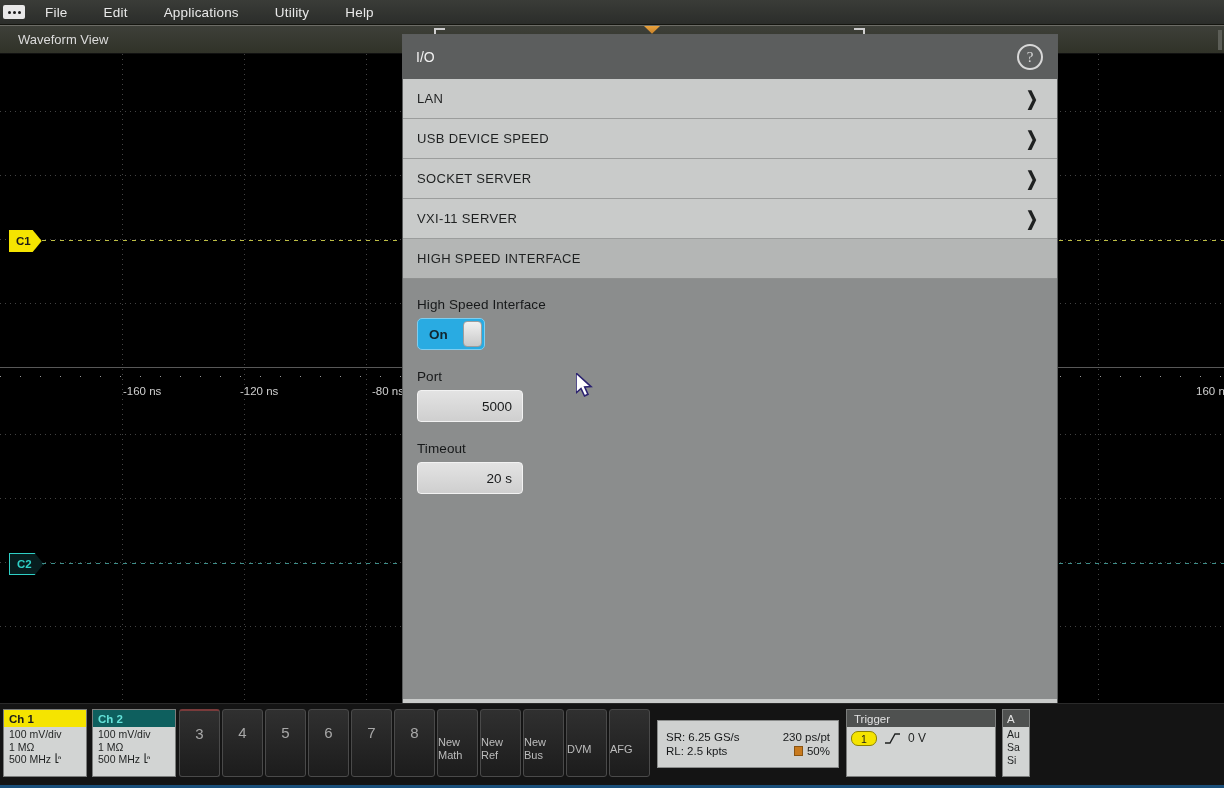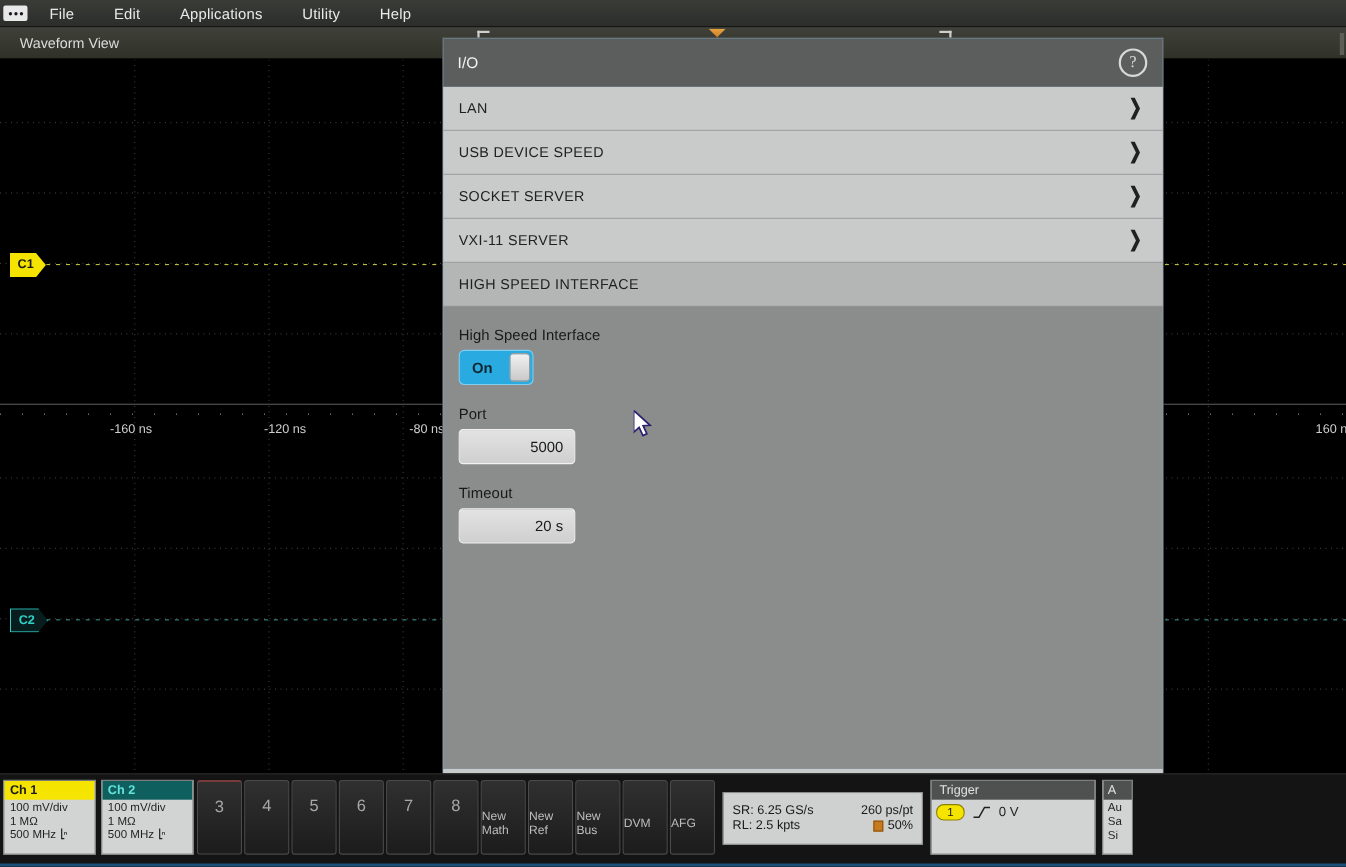--- a/index.html
+++ b/index.html
@@ -88,21 +88,21 @@
   }
   .bracket {
     position: absolute; width: 11px; height: 11px; border-top: 2px solid #cfcfcf;
   }
   .bracket.left { border-left: 2px solid #cfcfcf; }
   .bracket.right { border-right: 2px solid #cfcfcf; }
 
   
   .dialog {
     position: absolute; left: 403px; top: 35px; width: 654px; height: 704px;
-    background: #7dd3fc; box-shadow: 0 0 0 1px #5b5d5d;
+    background: #bef264; box-shadow: 0 0 0 1px #5b5d5d;
     display: flex; flex-direction: column; z-index: 40;
   }
   .dlg-title {
     height: 44px; background: #5c5e5e; color: #f2f2f2;
     display: flex; align-items: center; padding: 0 14px 0 13px;
     font-size: 14px; flex: 0 0 auto; justify-content: space-between;
   }
   .help-icon {
     width: 26px; height: 26px; border-radius: 50%; border: 2px solid #d8d8d8;
     color: #d8d8d8; font-size: 15px; display: flex; align-items: center;
@@ -270,21 +270,21 @@
       <div class="dotted-row" style="top:121px;"></div>
       <div class="dotted-row" style="top:185px;"></div>
       <div class="dotted-row" style="top:249px;"></div>
       <div class="solid-row-mid" style="top:313px;"></div>
       <div class="tick-row" style="top:322px;"></div>
       <div class="dotted-row" style="top:380px;"></div>
       <div class="dotted-row" style="top:444px;"></div>
       <div class="dotted-row" style="top:508px;"></div>
       <div class="dotted-row" style="top:572px;"></div>
 
-      <div class="time-label" style="left:100px; top:331px;">-160 ns</div>
+      <div class="time-label" style="left:123px; top:331px;">-160 ns</div>
       <div class="time-label" style="left:240px; top:331px;">-120 ns</div>
       <div class="time-label" style="left:372px; top:331px;">-80 ns</div>
       <div class="time-label" style="left:1196px; top:331px;">160 ns</div>
 
       <div class="chan-marker c1" style="left:9px; top:176px;">
         <span>C1</span>
       </div>
       <div class="marker-trace" style="left:42px; top:186px; right:0; color:#bdbd44;"></div>
 
       <div class="chan-marker c2" style="left:9px; top:499px;">
@@ -399,21 +399,21 @@
       <span>Bus</span>
     </div>
 
     <div class="chbtn lbl2">DVM</div>
     <div class="chbtn lbl2">AFG</div>
 
     <div class="statpanel">
       <div class="stat-row">
         <span class="stat-left">SR: 6.25 GS/s</span>
         <span class="stat-right">
-          <span>260 ps/pt</span>
+          <span>230 ps/pt</span>
         </span>
       </div>
       <div class="stat-row">
         <span class="stat-left">RL: 2.5 kpts</span>
         <span class="stat-right">
           <span class="stat-icon"></span>
           <span>50%</span>
         </span>
       </div>
     </div>

